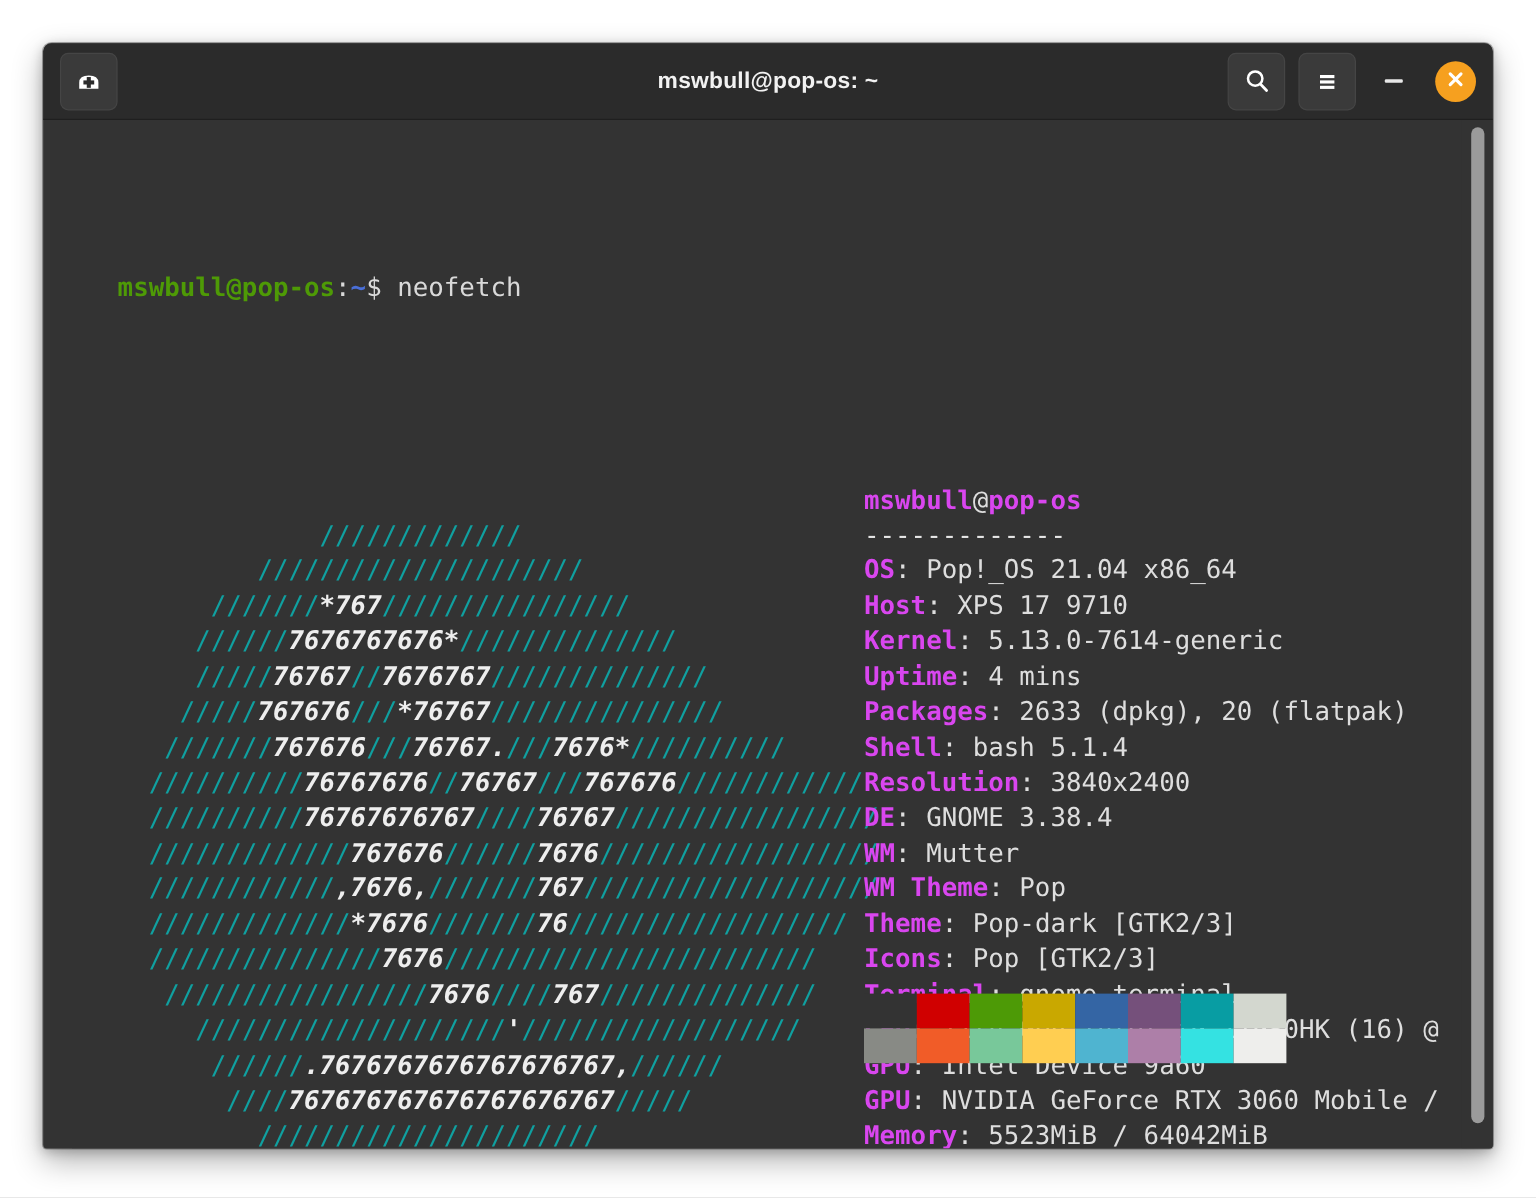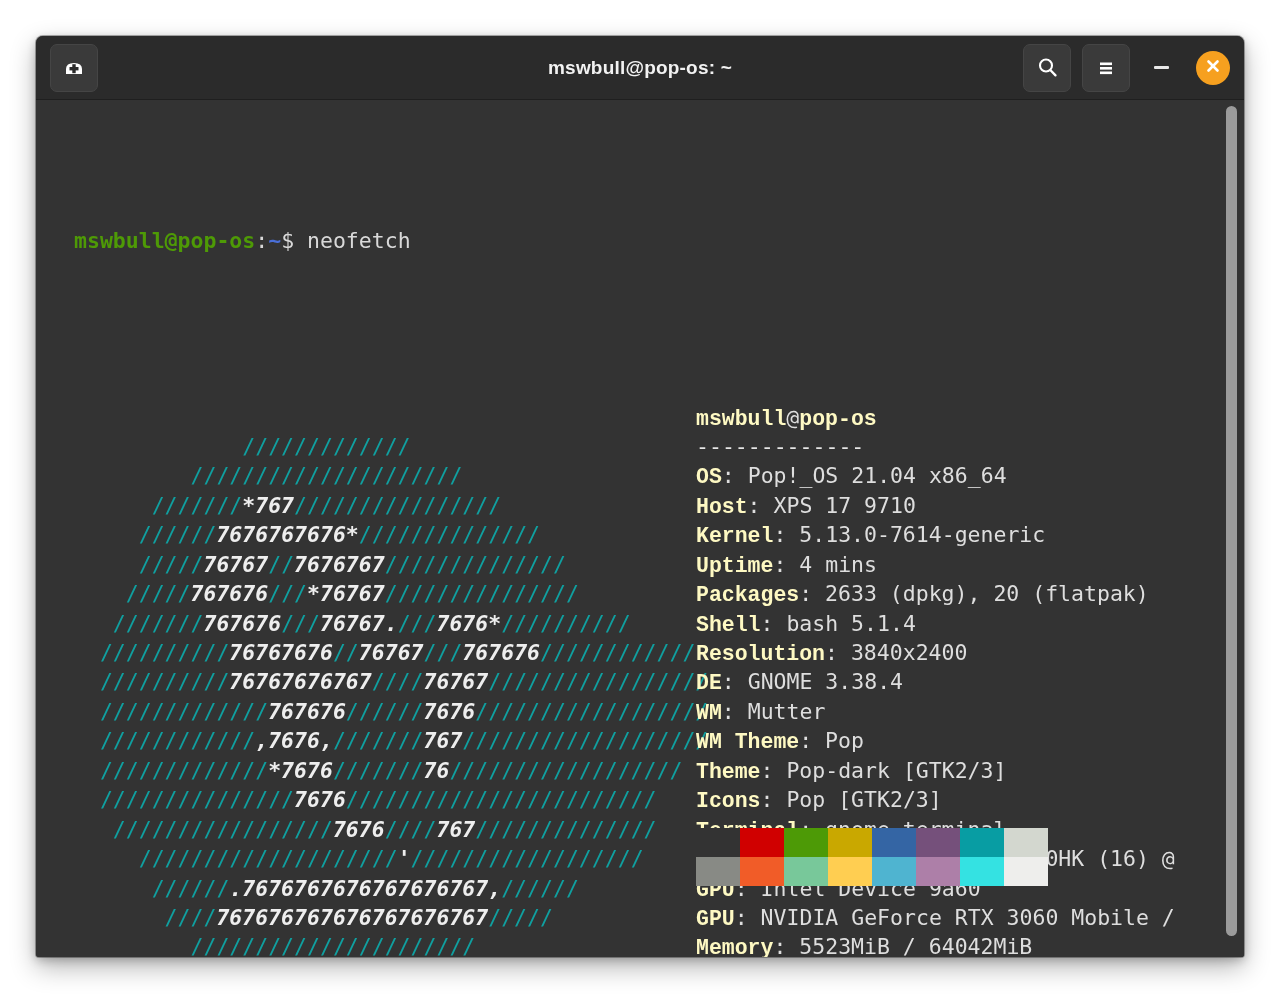--- a/index.html
+++ b/index.html
@@ -114,20 +114,21 @@
     pointer-events: none;
     z-index: 1;
   }
 
   
   .term-wrap {
     position: relative;
     flex: 1 1 auto;
     background: #333333;
     overflow: hidden;
+    margin-left: 24px;
   }
 
   .term {
     position: absolute;
     left: 0; top: 0;
     right: 0; bottom: 0;
     padding: 8px 0 0 38px;
     box-sizing: border-box;
     overflow: hidden;
     font-family: "DejaVu Sans Mono", monospace;
@@ -151,21 +152,21 @@
     width: 600px;
     white-space: pre;
     overflow: hidden;
   }
 
   .c-teal   { color: #10a0a0; }
   .c-white  { color: #eeeeee; font-weight: bold; font-style: italic; }
   .c-green  { color: #4e9a06; font-weight: bold; }
   .c-blue   { color: #4a6fd8; font-weight: bold; }
   .c-plain  { color: #d9d9d9; }
-  .c-key    { color: #fef9c3; font-weight: bold; font-family: Liberation Mono, monospace; }
+  .c-key    { color: #d946ef; font-weight: bold; }
   .c-val    { color: #dedede; }
   .c-dash   { color: #e6e6e6; }
 
   
   .palette {
     position: absolute;
     left: 660px;
     top: 728px;
     display: flex;
     flex-direction: column;

